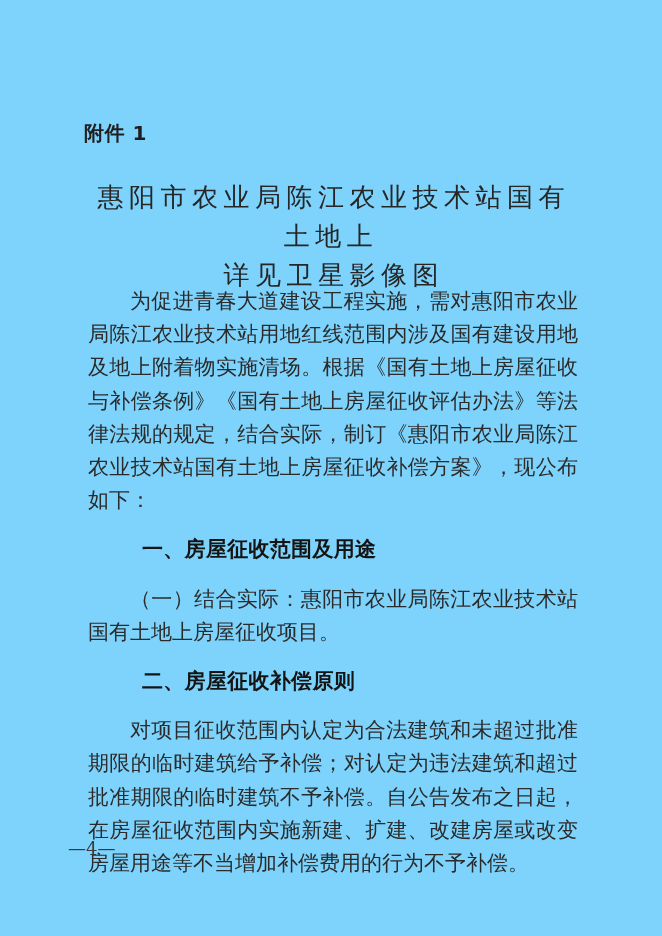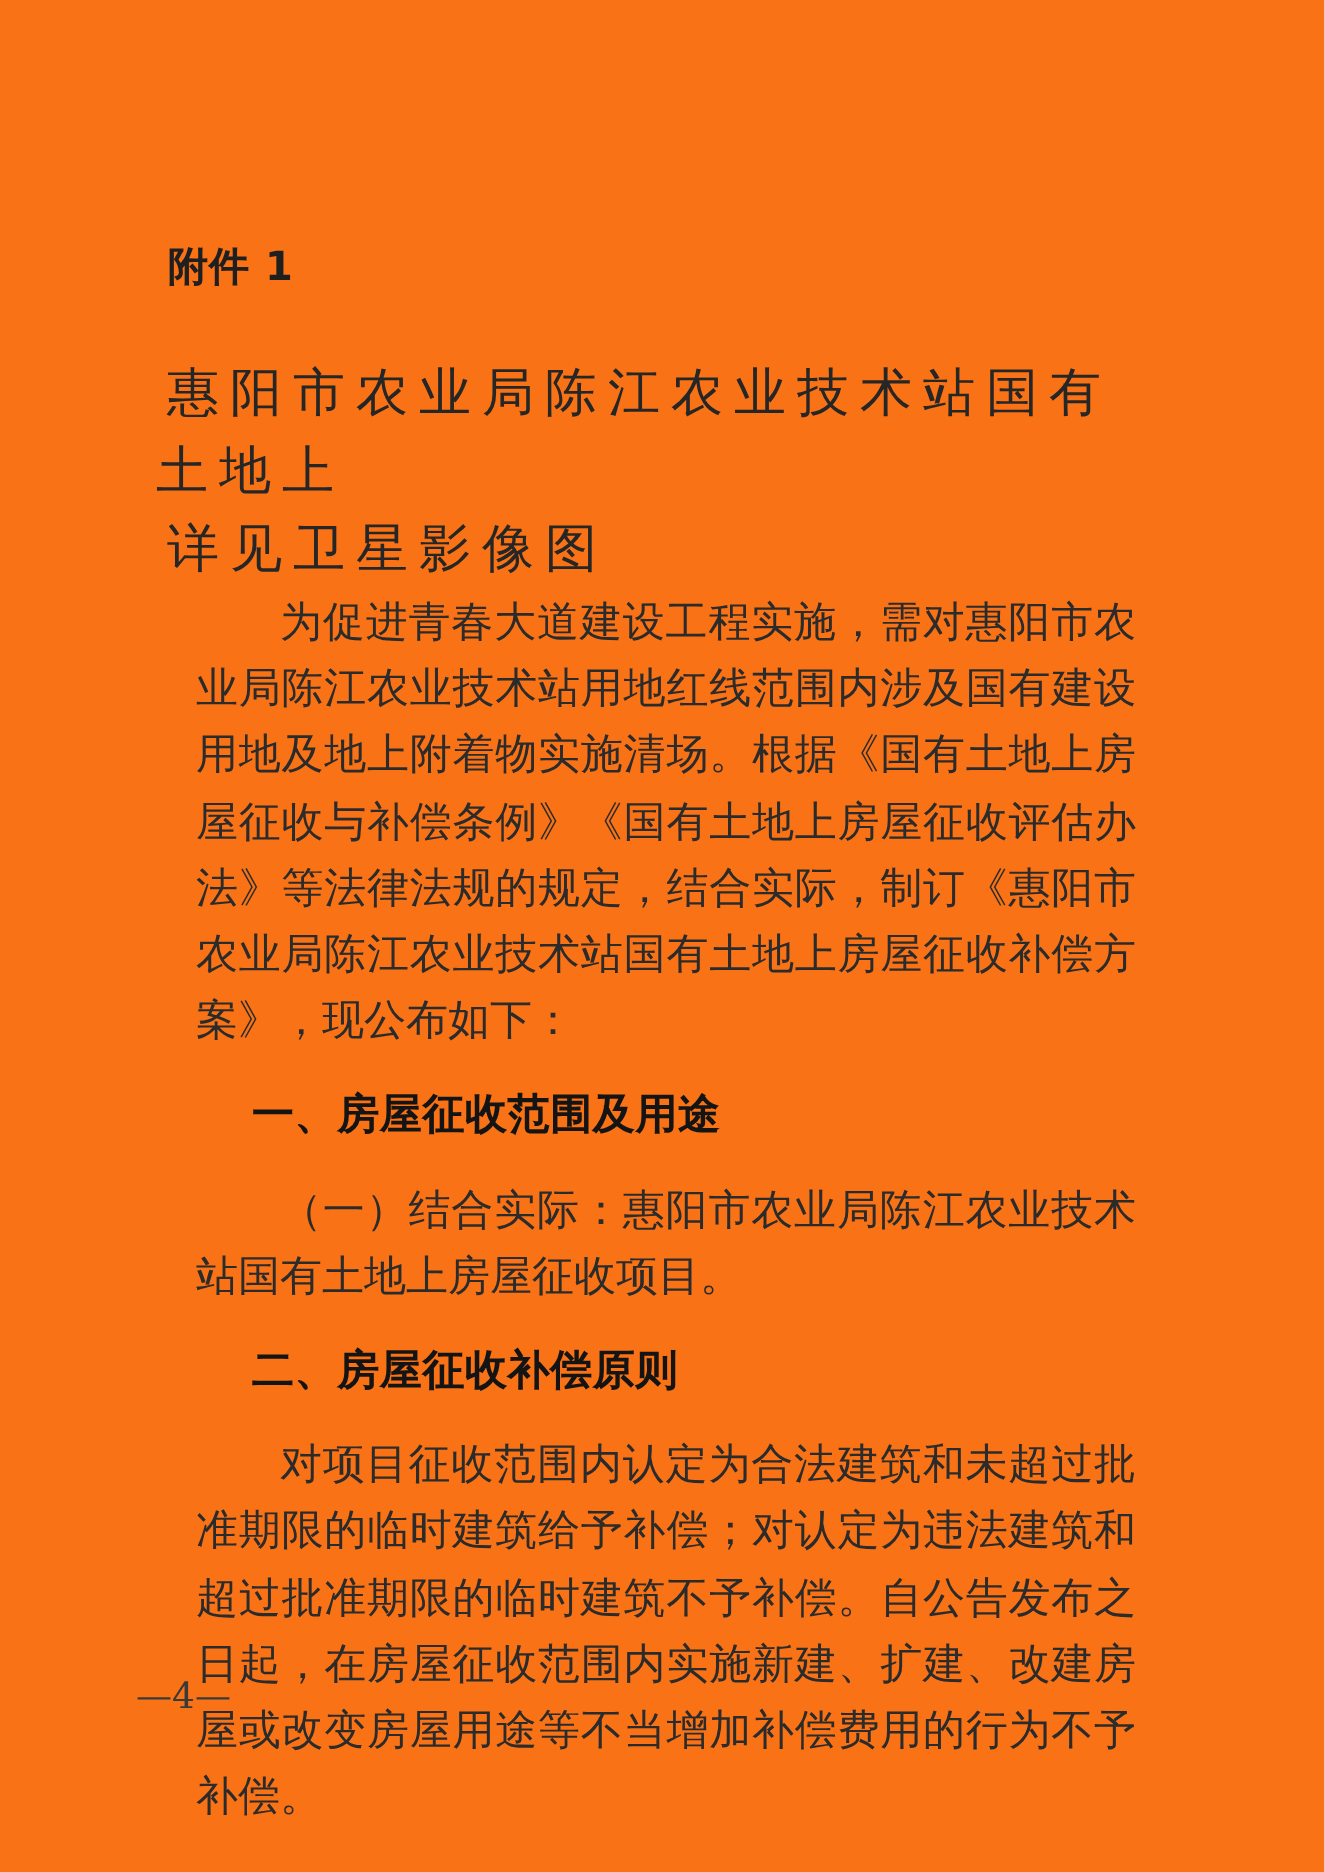--- a/index.html
+++ b/index.html
@@ -8,21 +8,21 @@
     padding: 0;
     background: #ffffff;
   }
   body {
     font-family: "DejaVu Serif", "Liberation Serif", serif;
   }
   .page {
     position: relative;
     width: 662px;
     height: 936px;
-    background: #f97316;
+    background: #7dd3fc;
     overflow: hidden;
     box-sizing: border-box;
   }
   
   .attach-label {
     position: absolute;
     left: 84px;
     top: 119px;
     font-family: "DejaVu Sans", "Liberation Sans", sans-serif;
     font-weight: 700;
@@ -31,53 +31,53 @@
     color: #1f1f1f;
     letter-spacing: 0.5px;
     white-space: nowrap;
   }
   
   .doc-title {
     position: absolute;
     left: 78px;
     top: 178px;
     width: 506px;
-    text-align: left;
+    text-align: center;
     font-family: "DejaVu Serif", "Liberation Serif", serif;
     font-size: 26px;
     line-height: 39px;
     letter-spacing: 5.5px;
     color: #262626;
     font-weight: 400;
   }
   .doc-title .tline {
     display: block;
     text-indent: 5.5px;
   }
   
   .body-block {
     position: absolute;
     left: 84px;
     top: 281px;
     width: 498px;
   }
   p.para {
-    margin: 14px;
+    margin: 4px;
     font-size: 21px;
     line-height: 33.2px;
     color: #2b2b2b;
     text-align: justify;
     text-justify: inter-character;
     text-indent: 42px;
     letter-spacing: 0px;
     font-family: "DejaVu Serif", "Liberation Serif", serif;
     word-break: break-all;
   }
   h2.section {
-    margin: 0;
+    margin: 16px;
     font-family: "DejaVu Sans", "Liberation Sans", sans-serif;
     font-weight: 700;
     font-size: 21px;
     line-height: 33.2px;
     color: #141414;
     text-indent: 42px;
     letter-spacing: 0.3px;
   }
   
   .page-footer {

